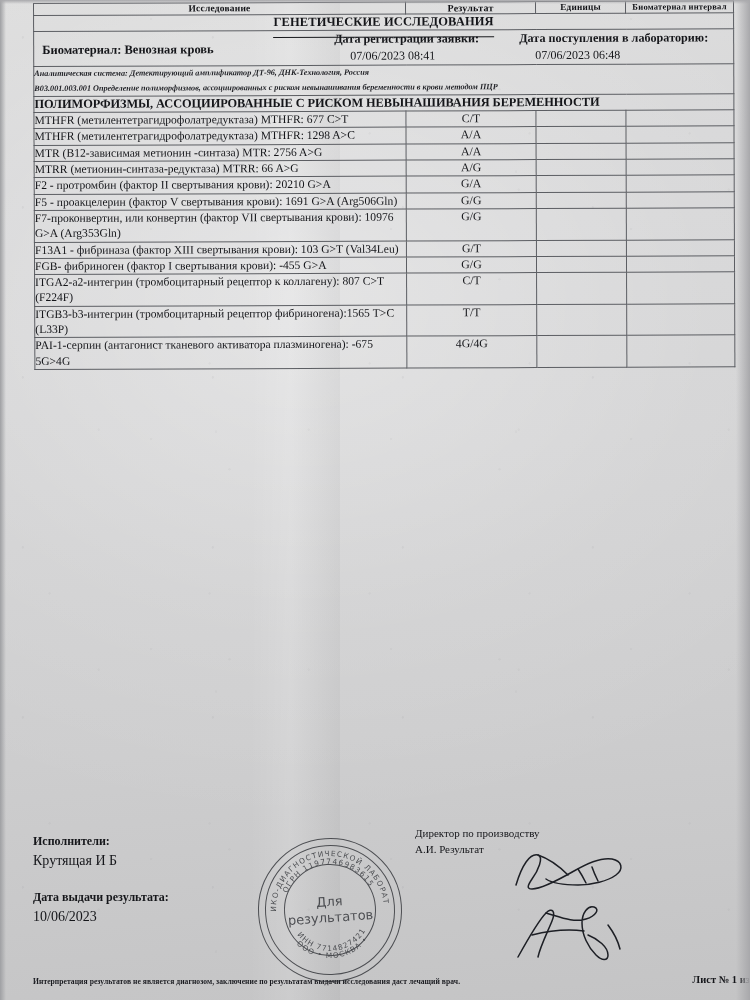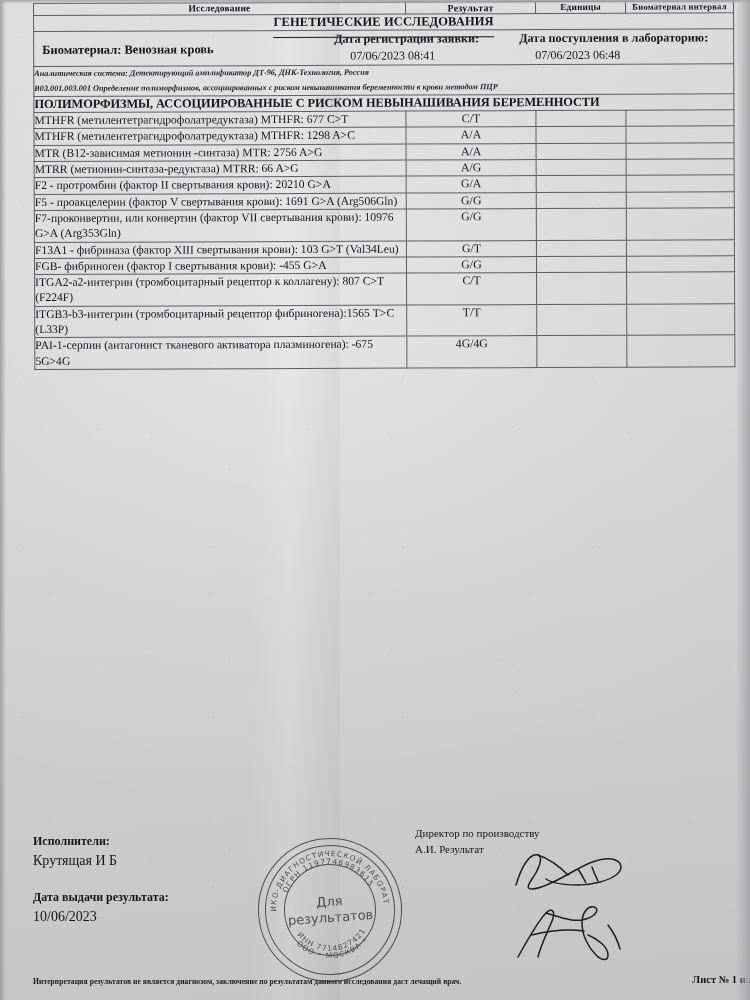--- a/index.html
+++ b/index.html
@@ -379,21 +379,21 @@
       <div class="f-bold">Дата выдачи результата:</div>
       <div class="f-norm">10/06/2023</div>
     </div>
 
     <div class="f-right" id="director">
       <div class="f-small">Директор по производству</div>
       <div class="f-small">А.И. Результат</div>
     </div>
 
 
-    <div class="disclaimer">Интерпретация результатов не является диагнозом, заключение по результатам данного исследования даст лечащий врач.</div>
+    <div class="disclaimer">Интерпретация результатов не является диагнозом, заключение по результатам выдачи исследования даст лечащий врач.</div>
     <div class="page-no">Лист № 1 из</div>
   </div>
 
   <div id="stamp">
     <div class="ring r1"></div>
     <div class="ring r2"></div>
     <div class="ring r3"></div>
     <svg viewBox="0 0 144 144">
       <defs>
         <path id="arcTop" d="M 18,72 A 54,54 0 0 1 126,72"></path>

